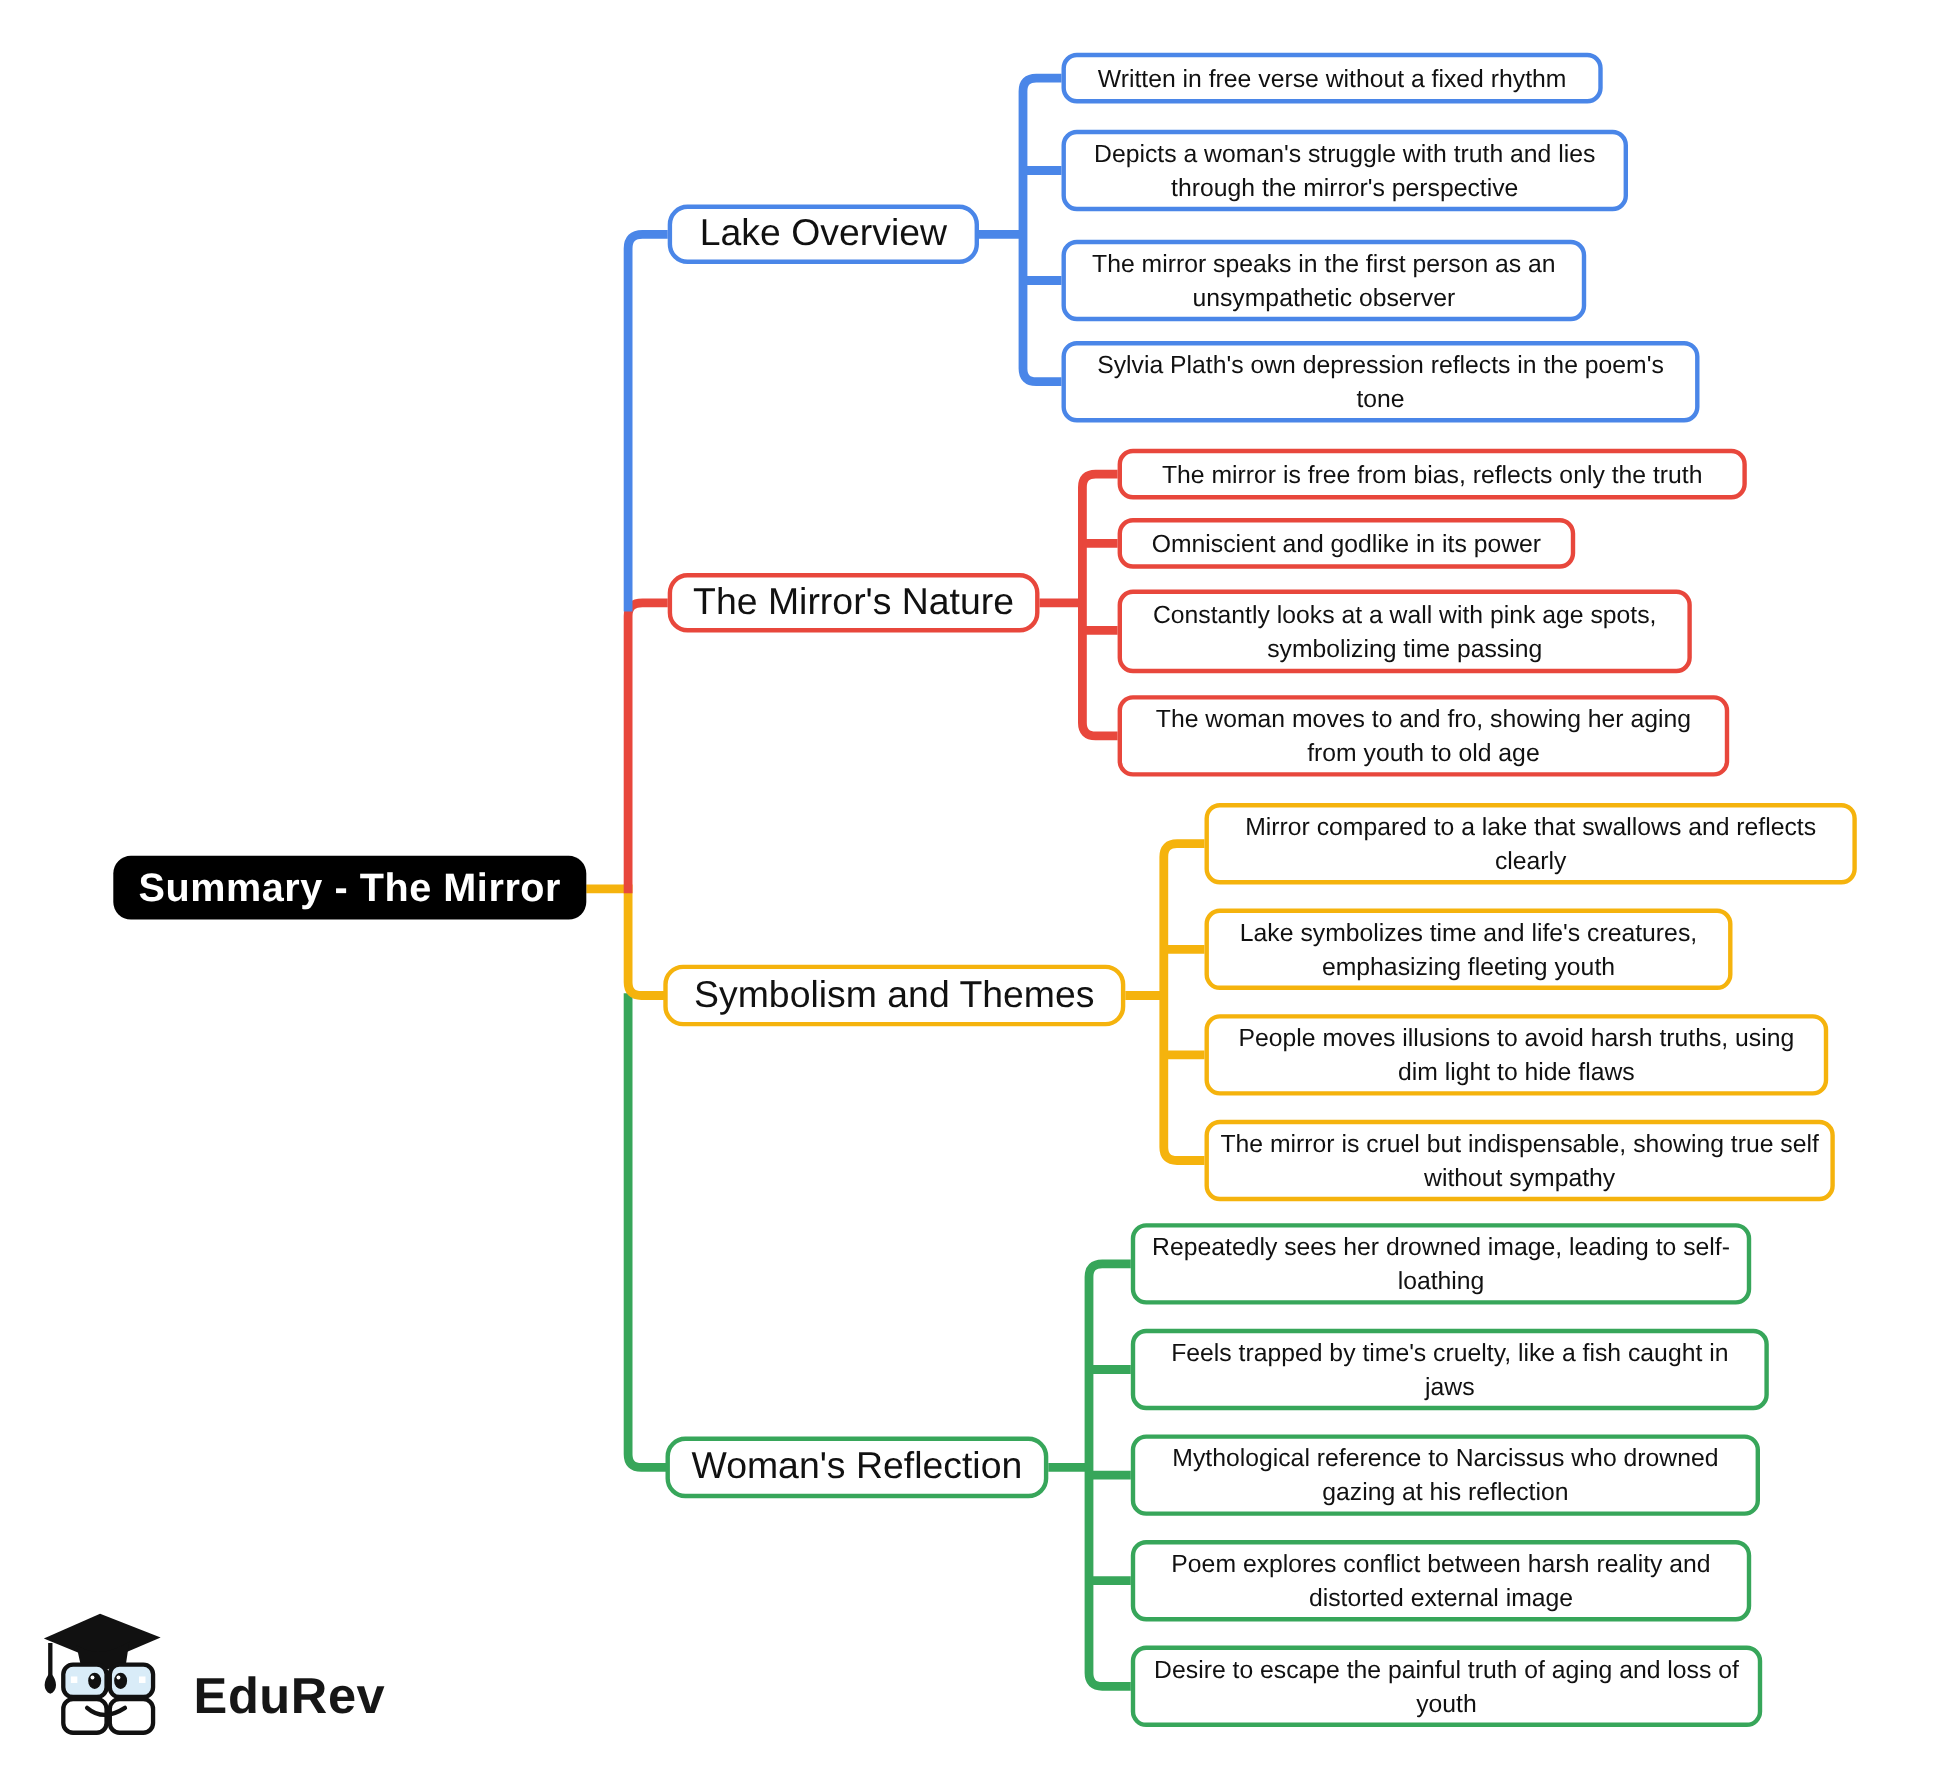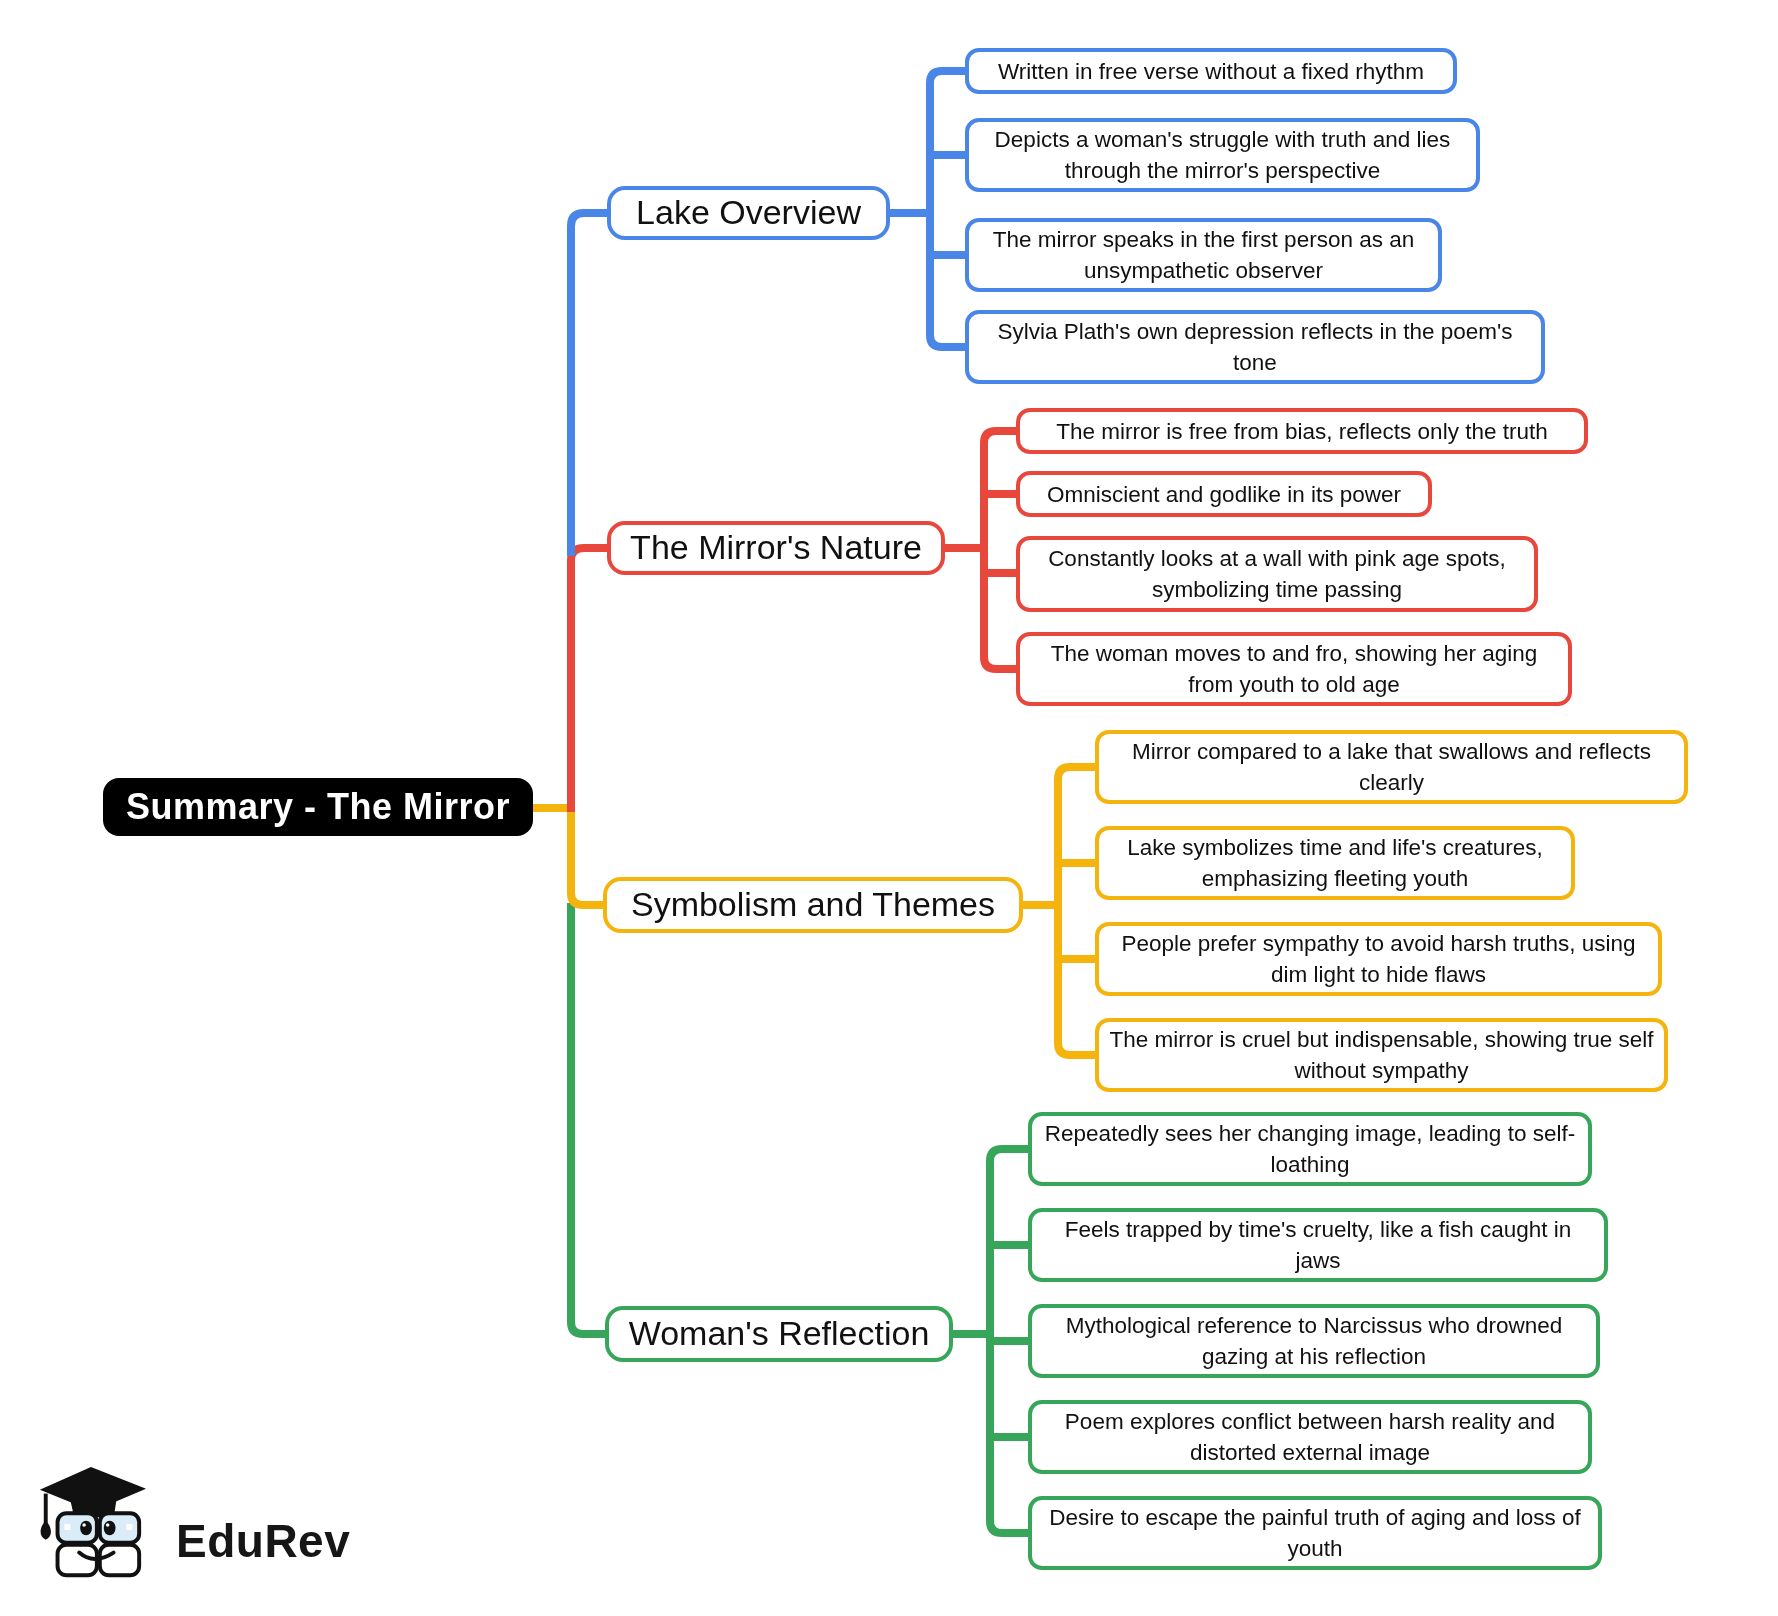--- a/index.html
+++ b/index.html
@@ -66,25 +66,25 @@
 
   <div class="node branch" style="left: 607px; top: 521px; width: 338px; height: 54px; border-color: rgb(232, 71, 60);">The Mirror's Nature</div>
   <div class="node leaf" style="left: 1016px; top: 408px; width: 572px; height: 46px; border-color: rgb(232, 71, 60);">The mirror is free from bias, reflects only the truth</div>
   <div class="node leaf" style="left: 1016px; top: 471px; width: 416px; height: 46px; border-color: rgb(232, 71, 60);">Omniscient and godlike in its power</div>
   <div class="node leaf" style="left: 1016px; top: 536px; width: 522px; height: 76px; border-color: rgb(232, 71, 60);">Constantly looks at a wall with pink age spots, symbolizing time passing</div>
   <div class="node leaf" style="left: 1016px; top: 632px; width: 556px; height: 74px; border-color: rgb(232, 71, 60);">The woman moves to and fro, showing her aging from youth to old age</div>
 
   <div class="node branch" style="left: 603px; top: 877px; width: 420px; height: 56px; border-color: rgb(245, 179, 13);">Symbolism and Themes</div>
   <div class="node leaf" style="left: 1095px; top: 730px; width: 593px; height: 74px; border-color: rgb(245, 179, 13);">Mirror compared to a lake that swallows and reflects clearly</div>
   <div class="node leaf" style="left: 1095px; top: 826px; width: 480px; height: 74px; border-color: rgb(245, 179, 13);">Lake symbolizes time and life's creatures, emphasizing fleeting youth</div>
-  <div class="node leaf" style="left: 1095px; top: 922px; width: 567px; height: 74px; border-color: rgb(245, 179, 13);">People prefer sympathy to avoid harsh truths, using dim light to hide flaws</div>
+  <div class="node leaf" style="left: 1095px; top: 922px; width: 567px; height: 74px; border-color: rgb(245, 179, 13);">People moves illusions to avoid harsh truths, using dim light to hide flaws</div>
   <div class="node leaf" style="left: 1095px; top: 1018px; width: 573px; height: 74px; border-color: rgb(245, 179, 13);">The mirror is cruel but indispensable, showing true self without sympathy</div>
 
   <div class="node branch" style="left: 605px; top: 1306px; width: 348px; height: 56px; border-color: rgb(55, 166, 90);">Woman's Reflection</div>
-  <div class="node leaf" style="left: 1028px; top: 1112px; width: 564px; height: 74px; border-color: rgb(55, 166, 90);">Repeatedly sees her changing image, leading to self-loathing</div>
+  <div class="node leaf" style="left: 1028px; top: 1112px; width: 564px; height: 74px; border-color: rgb(55, 166, 90);">Repeatedly sees her drowned image, leading to self-loathing</div>
   <div class="node leaf" style="left: 1028px; top: 1304px; width: 572px; height: 74px; border-color: rgb(55, 166, 90);">Mythological reference to Narcissus who drowned gazing at his reflection</div>
   <div class="node leaf" style="left: 1028px; top: 1208px; width: 580px; height: 74px; border-color: rgb(55, 166, 90);">Feels trapped by time's cruelty, like a fish caught in jaws</div>
   <div class="node leaf" style="left: 1028px; top: 1400px; width: 564px; height: 74px; border-color: rgb(55, 166, 90);">Poem explores conflict between harsh reality and distorted external image</div>
   <div class="node leaf" style="left: 1028px; top: 1496px; width: 574px; height: 74px; border-color: rgb(55, 166, 90);">Desire to escape the painful truth of aging and loss of youth</div>
 
   <div class="logo">
     <svg width="118" height="128" viewBox="0 0 120 130" xmlns="http://www.w3.org/2000/svg">
 
       <path d="M16 30 V60" stroke="#111" stroke-width="4" fill="none"></path>
       <path d="M16 57 C9 65 9 74 16 77 C23 74 23 65 16 57 Z" fill="#111"></path>

